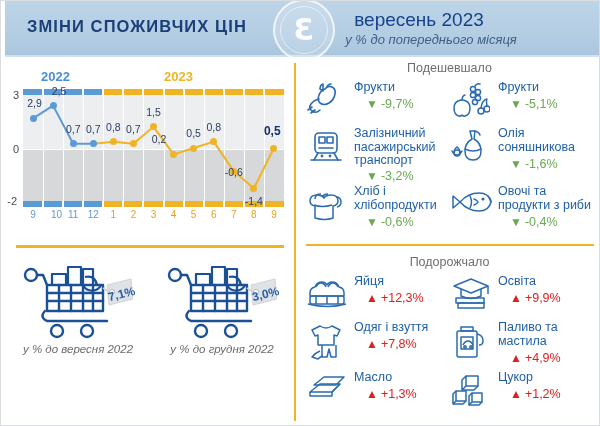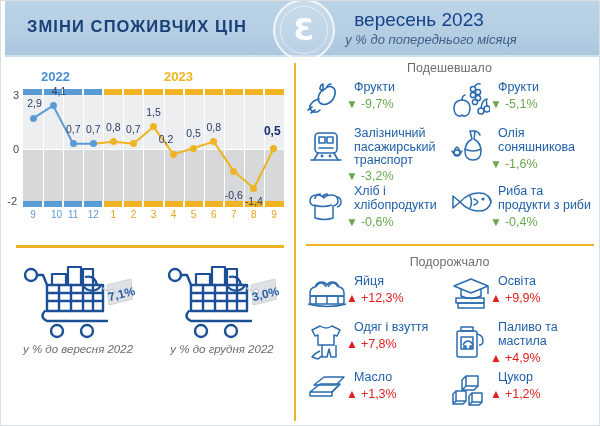--- a/index.html
+++ b/index.html
@@ -139,21 +139,21 @@
   .hdiv-right{
     position:absolute;left:8px;width:288px;height:2px;background:#f0b323;
   }
   .item{position:absolute;width:148px;}
   .item .ico{position:absolute;left:0;top:2px;width:44px;height:40px;}
   .item .nm{
     position:absolute;left:48px;top:0;width:100px;
     font-size:12.5px;color:#1f5fa8;line-height:13.5px;
   }
   .item .val{
-    position:absolute;left:40px;
+    position:absolute;left:60px;
     font-size:12.5px;white-space:nowrap;
   }
   .item .val .tri{font-size:12px;margin-right:3px;}
   .down .tri{color:#6aa84f;}
   .down .num{color:#6aa84f;}
   .up .tri{color:#e02020;}
   .up .num{color:#e02020;}
   svg{display:block;}
 </style>
 </head>
@@ -262,30 +262,30 @@
         <div class="xlab g" style="left: 143.5px;">3</div>
         <div class="xlab g" style="left: 163.577px;">4</div>
         <div class="xlab g" style="left: 183.654px;">5</div>
         <div class="xlab g" style="left: 203.731px;">6</div>
         <div class="xlab g" style="left: 223.808px;">7</div>
         <div class="xlab g" style="left: 243.885px;">8</div>
         <div class="xlab g" style="left: 263.962px;">9</div>
       </div>
     <div id="dlabels">
         <div class="dlabel" style="transform: translateX(-40%); left: 32.0385px; top: 38.32px;">2,9</div>
-        <div class="dlabel" style="transform: translateX(-10%); left: 52.1154px; top: 25.6px;">4,1</div>
+        <div class="dlabel" style="transform: translateX(-10%); left: 52.1154px; top: 25.6px;">2,5</div>
         <div class="dlabel" style="left: 72.1923px; top: 63.76px;">0,7</div>
         <div class="dlabel" style="left: 92.2692px; top: 63.76px;">0,7</div>
         <div class="dlabel" style="left: 112.346px; top: 61.64px;">0,8</div>
         <div class="dlabel" style="left: 132.423px; top: 63.76px;">0,7</div>
         <div class="dlabel" style="left: 152.5px; top: 46.8px;">1,5</div>
-        <div class="dlabel" style="left: 165px; top: 74.36px;">0,2</div>
+        <div class="dlabel" style="left: 158px; top: 74.36px;">0,2</div>
         <div class="dlabel" style="left: 192.654px; top: 68px;">0,5</div>
         <div class="dlabel" style="left: 212.731px; top: 61.64px;">0,8</div>
-        <div class="dlabel" style="left: 232.808px; top: 130px;">-0,6</div>
+        <div class="dlabel" style="left: 232.808px; top: 107px;">-0,6</div>
         <div class="dlabel" style="left: 252.885px; top: 136.28px;">-1,4</div>
         <div class="dlabel last" style="transform: translateX(-60%); left: 272.962px; top: 65px;">0,5</div>
       </div>
   </div>
 
   <div class="hdiv-left"></div>
 
   <div class="carts">
 
     <div class="cart-block" style="left:4px;">
@@ -444,21 +444,21 @@
               <g fill="none" stroke="#2b6cb0" stroke-width="1.5" stroke-linejoin="round" stroke-linecap="round">
                 <path d="M10 15 q8-9 19-9 q10 0 12 9 q-2 9-12 9 q-11 0-19-9z"></path>
                 <path d="M10 15 l-7-6 l0 12 z"></path>
                 <circle cx="33" cy="12" r="1.6" fill="#2b6cb0" stroke="none"></circle>
                 <path d="M20 9 q3 6 0 12"></path>
                 <path d="M24 12 q3 1 4 3 q-1 2-4 3"></path>
                 <path d="M38 9 q3 3 3 6"></path>
               </g>
             </svg>
           </div>
-          <div class="nm">Риба та продукти з риби</div>
+          <div class="nm">Овочі та продукти з риби</div>
           <div class="val" style="top: 30px;"><span class="tri">▼</span><span class="num">-0,4%</span></div>
         </div>
       </div>
 
     <div class="hdiv-right" style="top:185px;"></div>
 
     <div class="sec-title" style="top:196px;">Подорожчало</div>
     <div id="pricier-items">
         <div class="item up" style="left: 8px; top: 216px;">
           <div class="ico">

